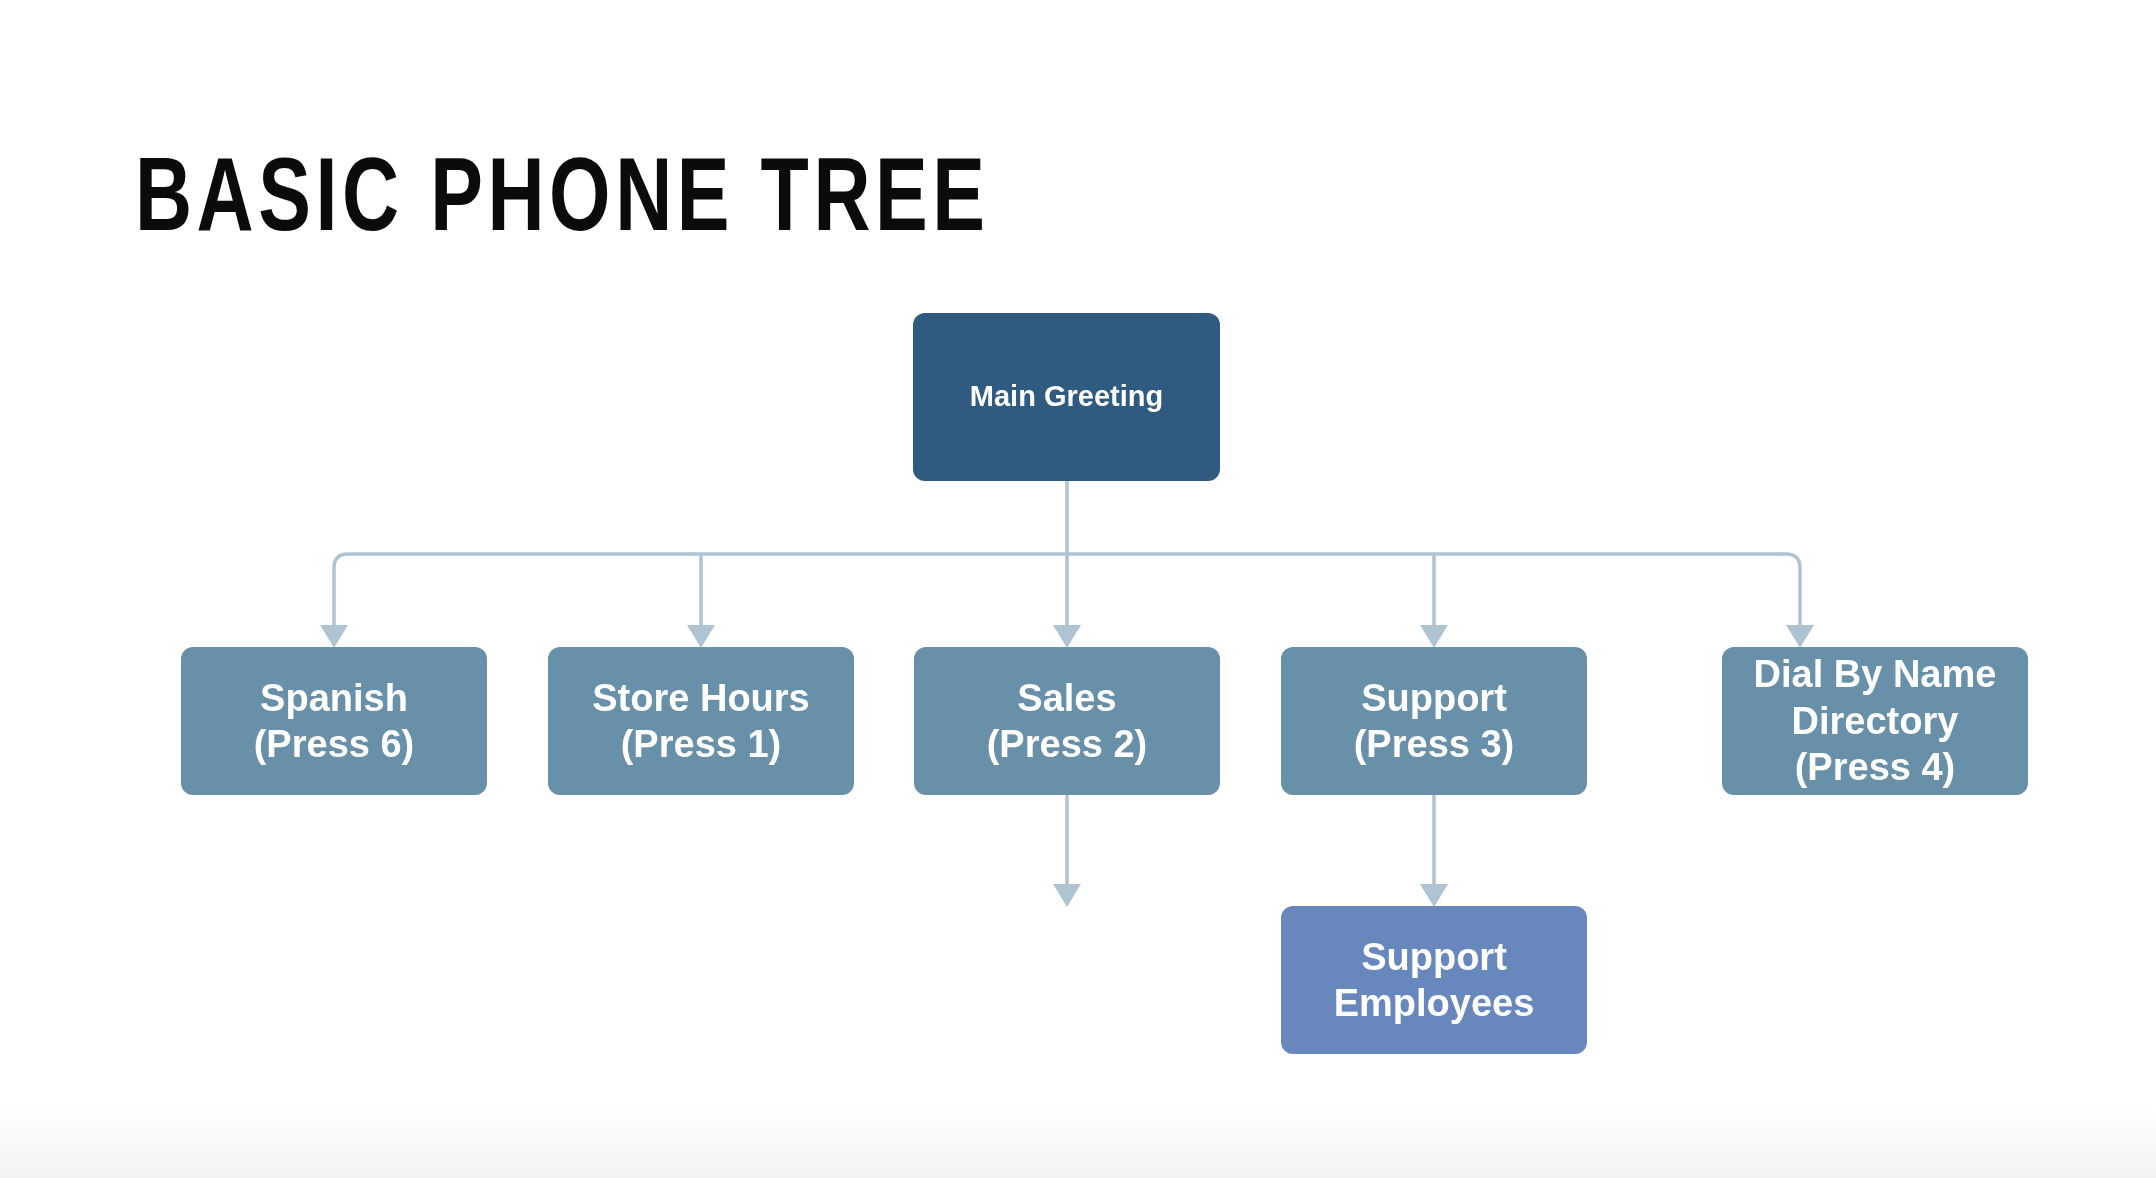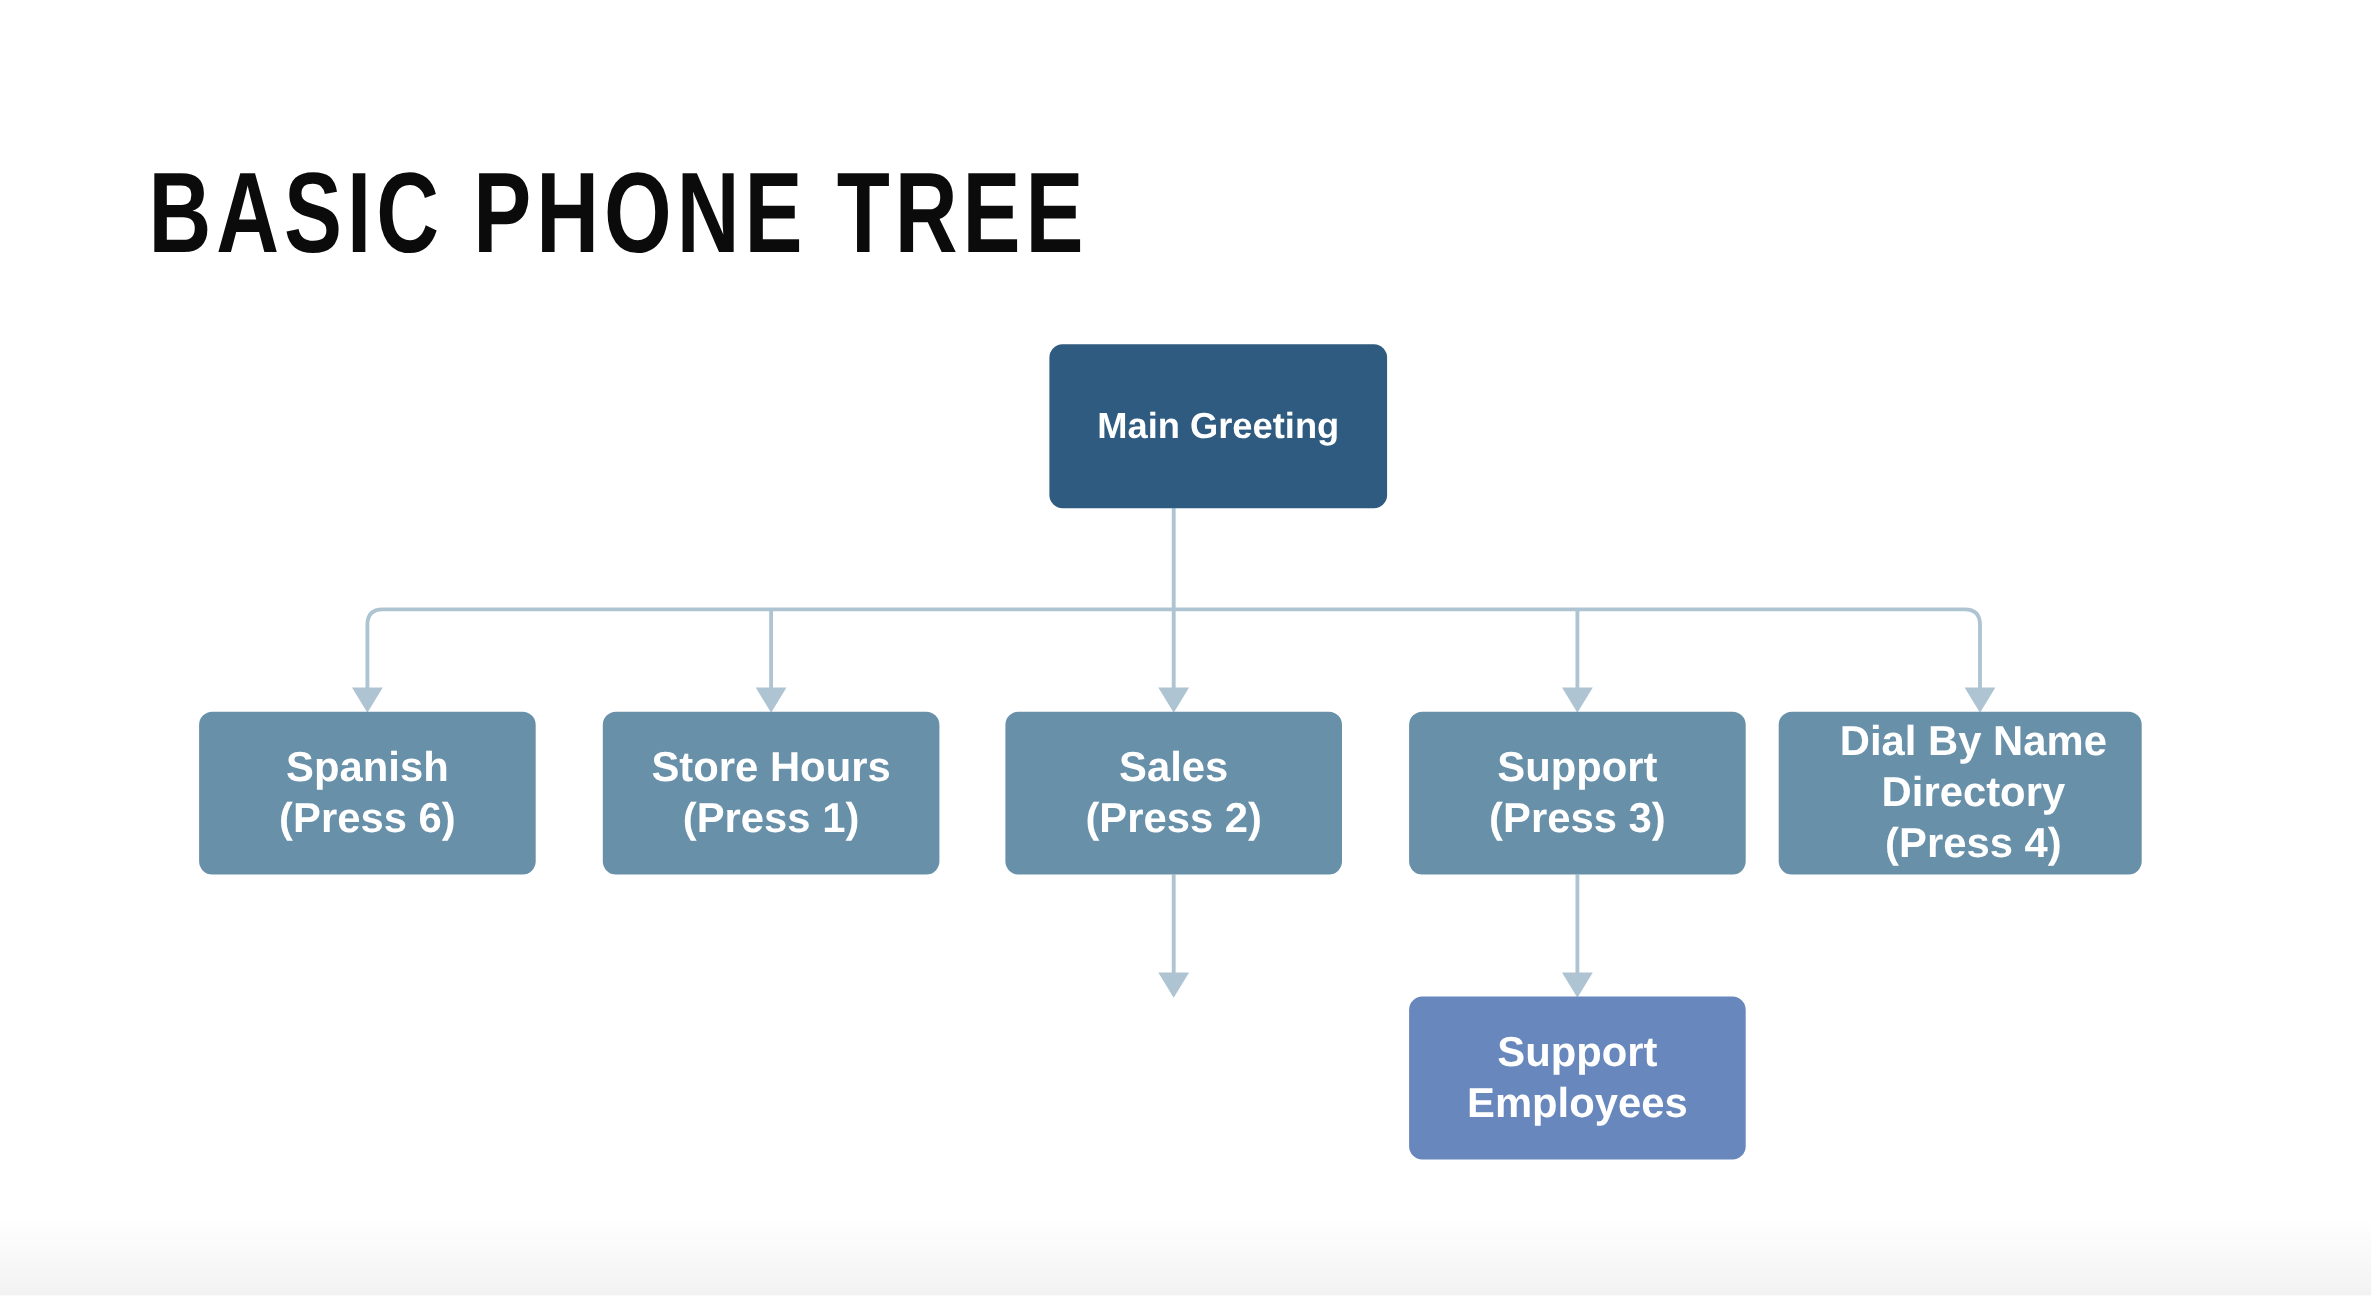--- a/index.html
+++ b/index.html
@@ -65,42 +65,41 @@
     color: var(--node-text, #ffffff);
     font-weight: 700;
   }
   .node-label {
     white-space: pre;
     line-height: 1.22;
     padding: 4px 8px;
   }
   .node.root {
     left: 913px; top: 313px;
-    width: 307px; height: 149px;
+    width: 307px; height: 168px;
     background: var(--root-fill, #2e5b7f);
-    font-size: 33px;
-    margin-left: 41px;
+    font-size: 29px;
   }
   .node.branch {
     top: 647px;
     width: 306px; height: 148px;
     background: var(--branch-fill, #6890a9);
     font-size: 38px;
   }
   .node.leaf {
     top: 906px;
     width: 306px; height: 148px;
     background: var(--leaf-fill, #6787bd);
     font-size: 38px;
   }
   .node.branch.pos-0 { left: 181px; }
   .node.branch.pos-1 { left: 548px; align-items: center; }
   .node.branch.pos-2 { left: 914px; align-items: center; }
   .node.branch.pos-3 { left: 1281px; }
-  .node.branch.pos-4 { left: 1617px; padding-left: 24px; }
+  .node.branch.pos-4 { left: 1722px; }
   .node.leaf.pos-0 { left: 914px; }
   .node.leaf.pos-1 { left: 1281px; }
 </style>
 </head>
 <body>
 
 <div class="canvas">
 
   <h1 class="title"><span class="squeeze">BASIC PHONE TREE</span></h1>
 

